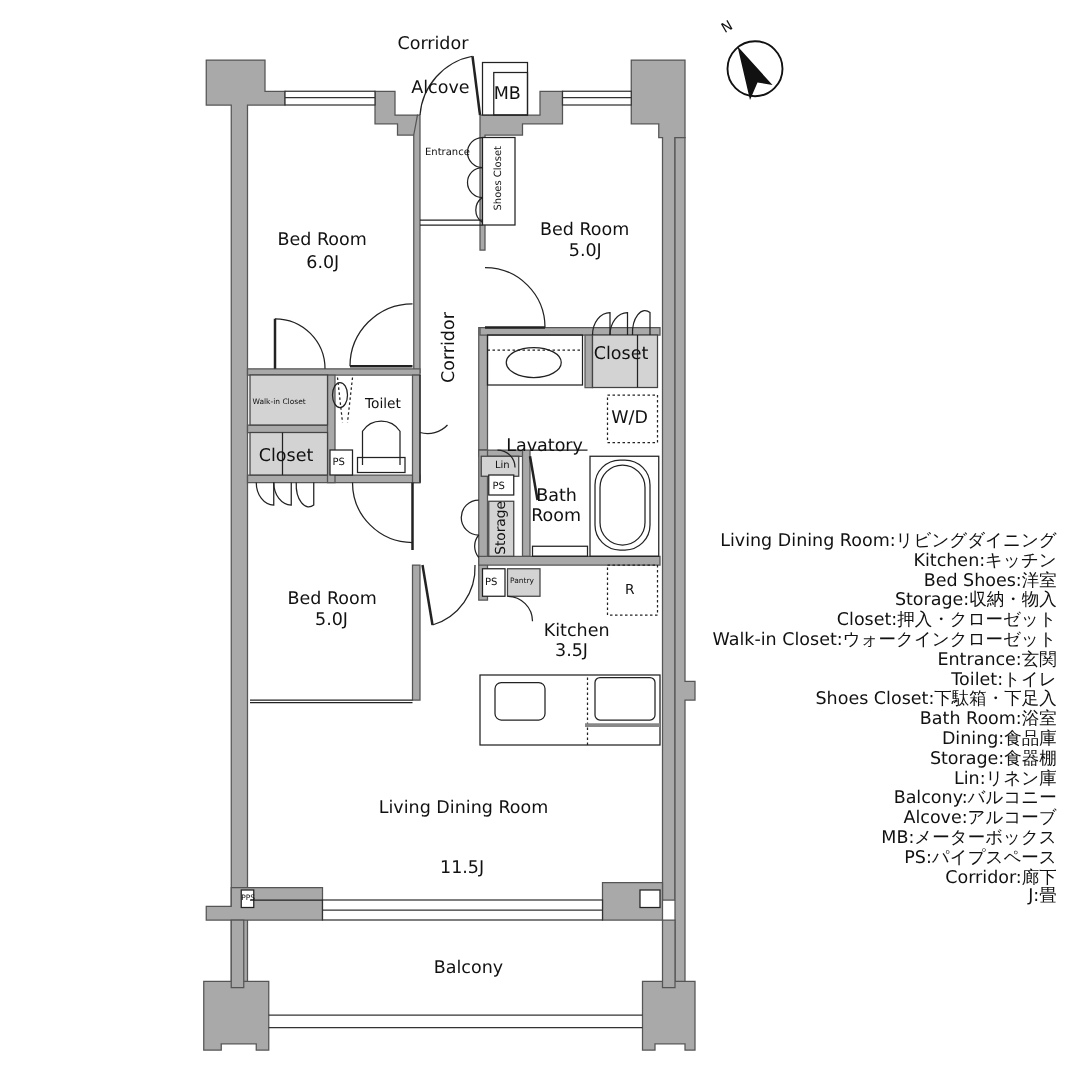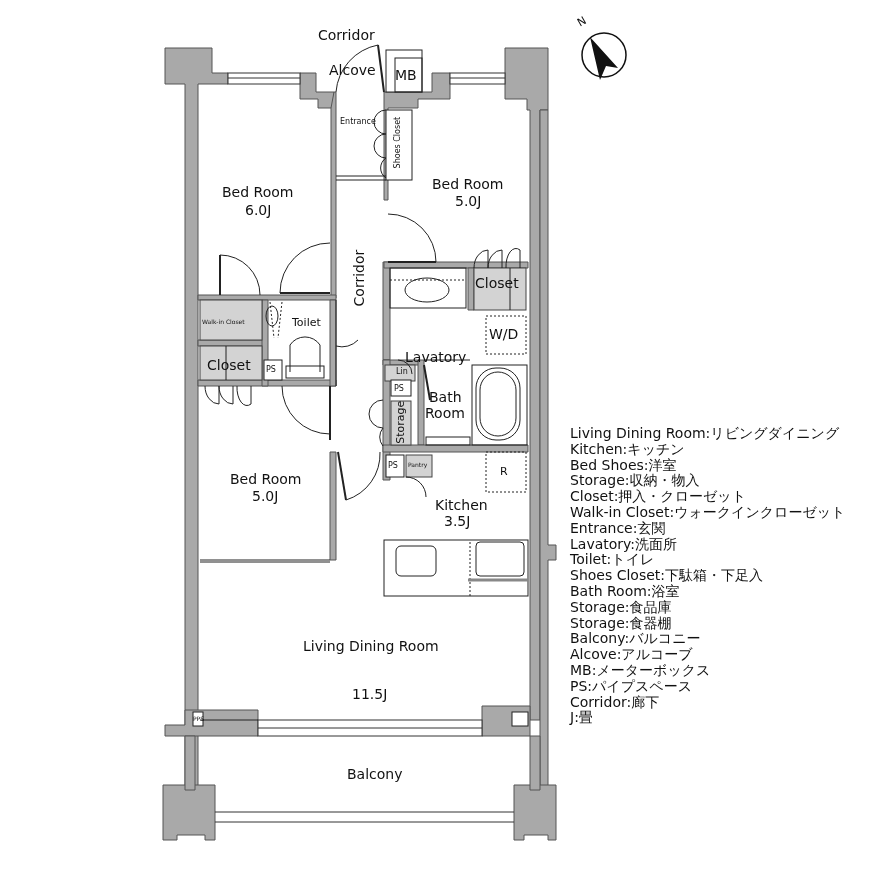--- a/index.html
+++ b/index.html
@@ -5,21 +5,21 @@
   html,body{margin:0;padding:0;background:#fff;}
   body{width:872px;height:872px;position:relative;overflow:hidden;font-family:"DejaVu Sans","Liberation Sans",sans-serif;color:#111;}
   #plan{position:absolute;left:0;top:0;}
   .lbl{position:absolute;text-align:center;line-height:1.15;white-space:nowrap;}
   .lbl-md{font-size:14px;}
   .lbl-sm{font-size:11px;}
   .lbl-xs{font-size:8px;}
   .lbl-xxs{font-size:6px;}
   .vert{transform:rotate(-90deg);transform-origin:center center;}
   #legend{position:absolute;left:570px;top:426px;font-size:14px;line-height:15.8px;}
-  #legend div{white-space:nowrap;}
+  #legend div{white-space:nowrap;text-align:right;}
 </style>
 </head>
 <body>
 
 <svg id="plan" width="872" height="872" viewBox="0 0 872 872" xmlns="http://www.w3.org/2000/svg">
   <g fill="#a9a9a9" stroke="#555" stroke-width="1">
 
     <path d="M165,48 H212 V73 H228 V84 H198 V790 H185 V84 H165 Z"></path>
 
     <path d="M300,73 H316 V92 H334 V108 H318 V99 H300 Z"></path>
@@ -215,25 +215,25 @@
 <div class="lbl lbl-sm" style="left:578px;top:16px;transform:rotate(-30deg);">N</div>
 
 <div id="legend">
   <div>Living Dining Room:リビングダイニング</div>
   <div>Kitchen:キッチン</div>
   <div>Bed Shoes:洋室</div>
   <div>Storage:収納・物入</div>
   <div>Closet:押入・クローゼット</div>
   <div>Walk-in Closet:ウォークインクローゼット</div>
   <div>Entrance:玄関</div>
-  <div>Lavatory:洗面所</div>
   <div>Toilet:トイレ</div>
   <div>Shoes Closet:下駄箱・下足入</div>
   <div>Bath Room:浴室</div>
-  <div>Storage:食品庫</div>
+  <div>Dining:食品庫</div>
   <div>Storage:食器棚</div>
+  <div>Lin:リネン庫</div>
   <div>Balcony:バルコニー</div>
   <div>Alcove:アルコーブ</div>
   <div>MB:メーターボックス</div>
   <div>PS:パイプスペース</div>
   <div>Corridor:廊下</div>
   <div>J:畳</div>
 </div>
 
 </body></html>

